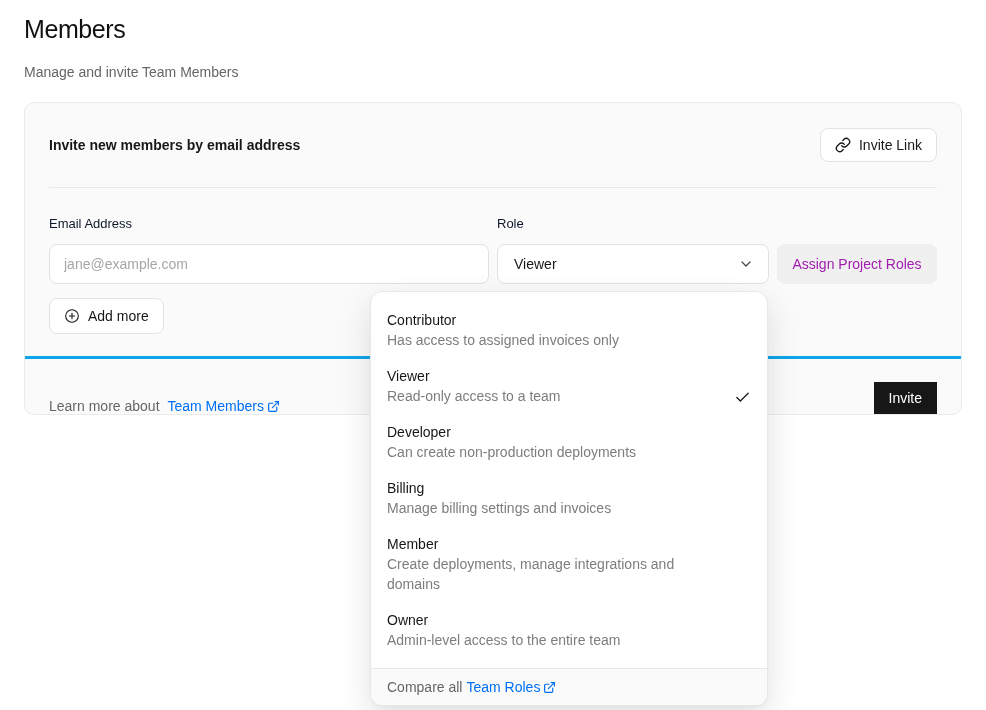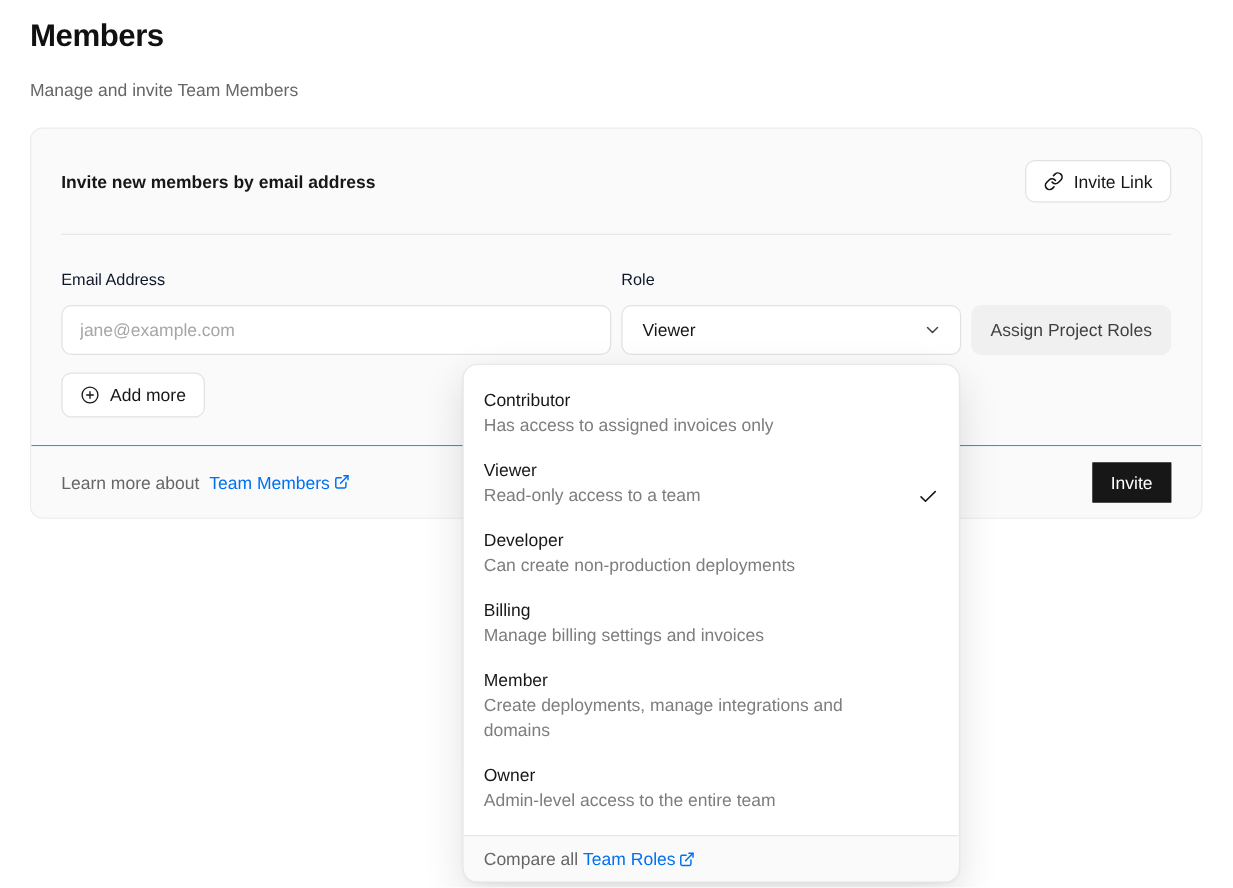--- a/index.html
+++ b/index.html
@@ -20,21 +20,21 @@
     position:relative;
     width:986px;
     height:710px;
     padding:14px 24px 0;
     overflow:hidden;
   }
   .page-title{
     margin:0;
     font-size:25px;
     line-height:30px;
-    font-weight:700;
+    font-weight:400;
     letter-spacing:-0.4px;
     color:#111111;
   }
   .page-subtitle{
     margin-top:20px;
     font-size:14px;
     line-height:16px;
     color:#666666;
   }
   
@@ -114,33 +114,33 @@
     cursor:pointer;
   }
   .select .chev{color:#444444;}
   .btn-disabled{
     height:40px;
     padding:0 12px;
     background:#f0f0f0;
     border:1px solid #f0f0f0;
     border-radius:8px;
     font-size:14px;
-    color:#404040;
+    color:#a21caf;
     cursor:default;
     font-family:inherit;
   }
   .add-more-btn{height:36px;padding:0 14px;margin-top:14px;}
   .card-footer{
     display:flex;
-    align-items:center;
+    align-items:flex-end;
     justify-content:space-between;
     height:58px;
     padding:0 24px;
     background:var(--card-bg);
-    border-top:1px solid #0ea5e9;
+    border-top:3px solid #0ea5e9;
     border-radius:0 0 10px 10px;
     font-size:14px;
     color:#666666;
   }
   .inline-link{
     color:var(--accent-link);
     text-decoration:none;
     display:inline-flex;
     align-items:center;
     gap:3px;

